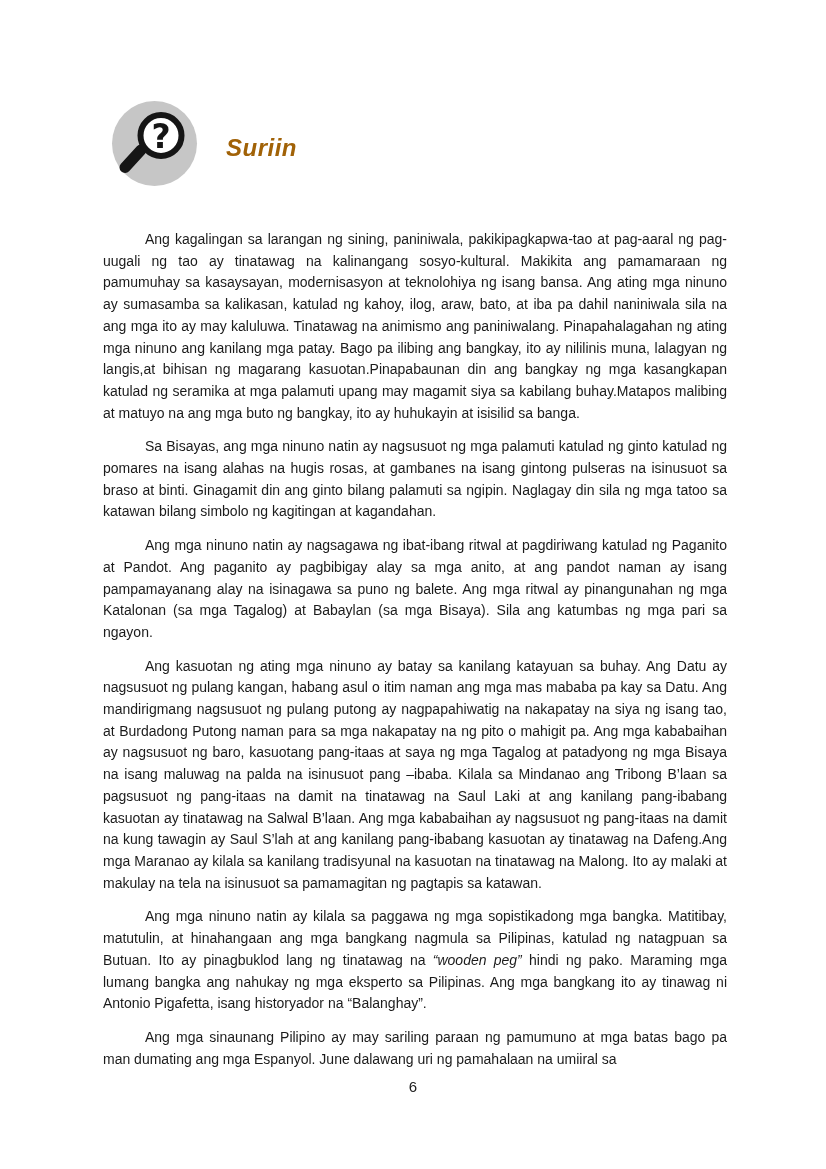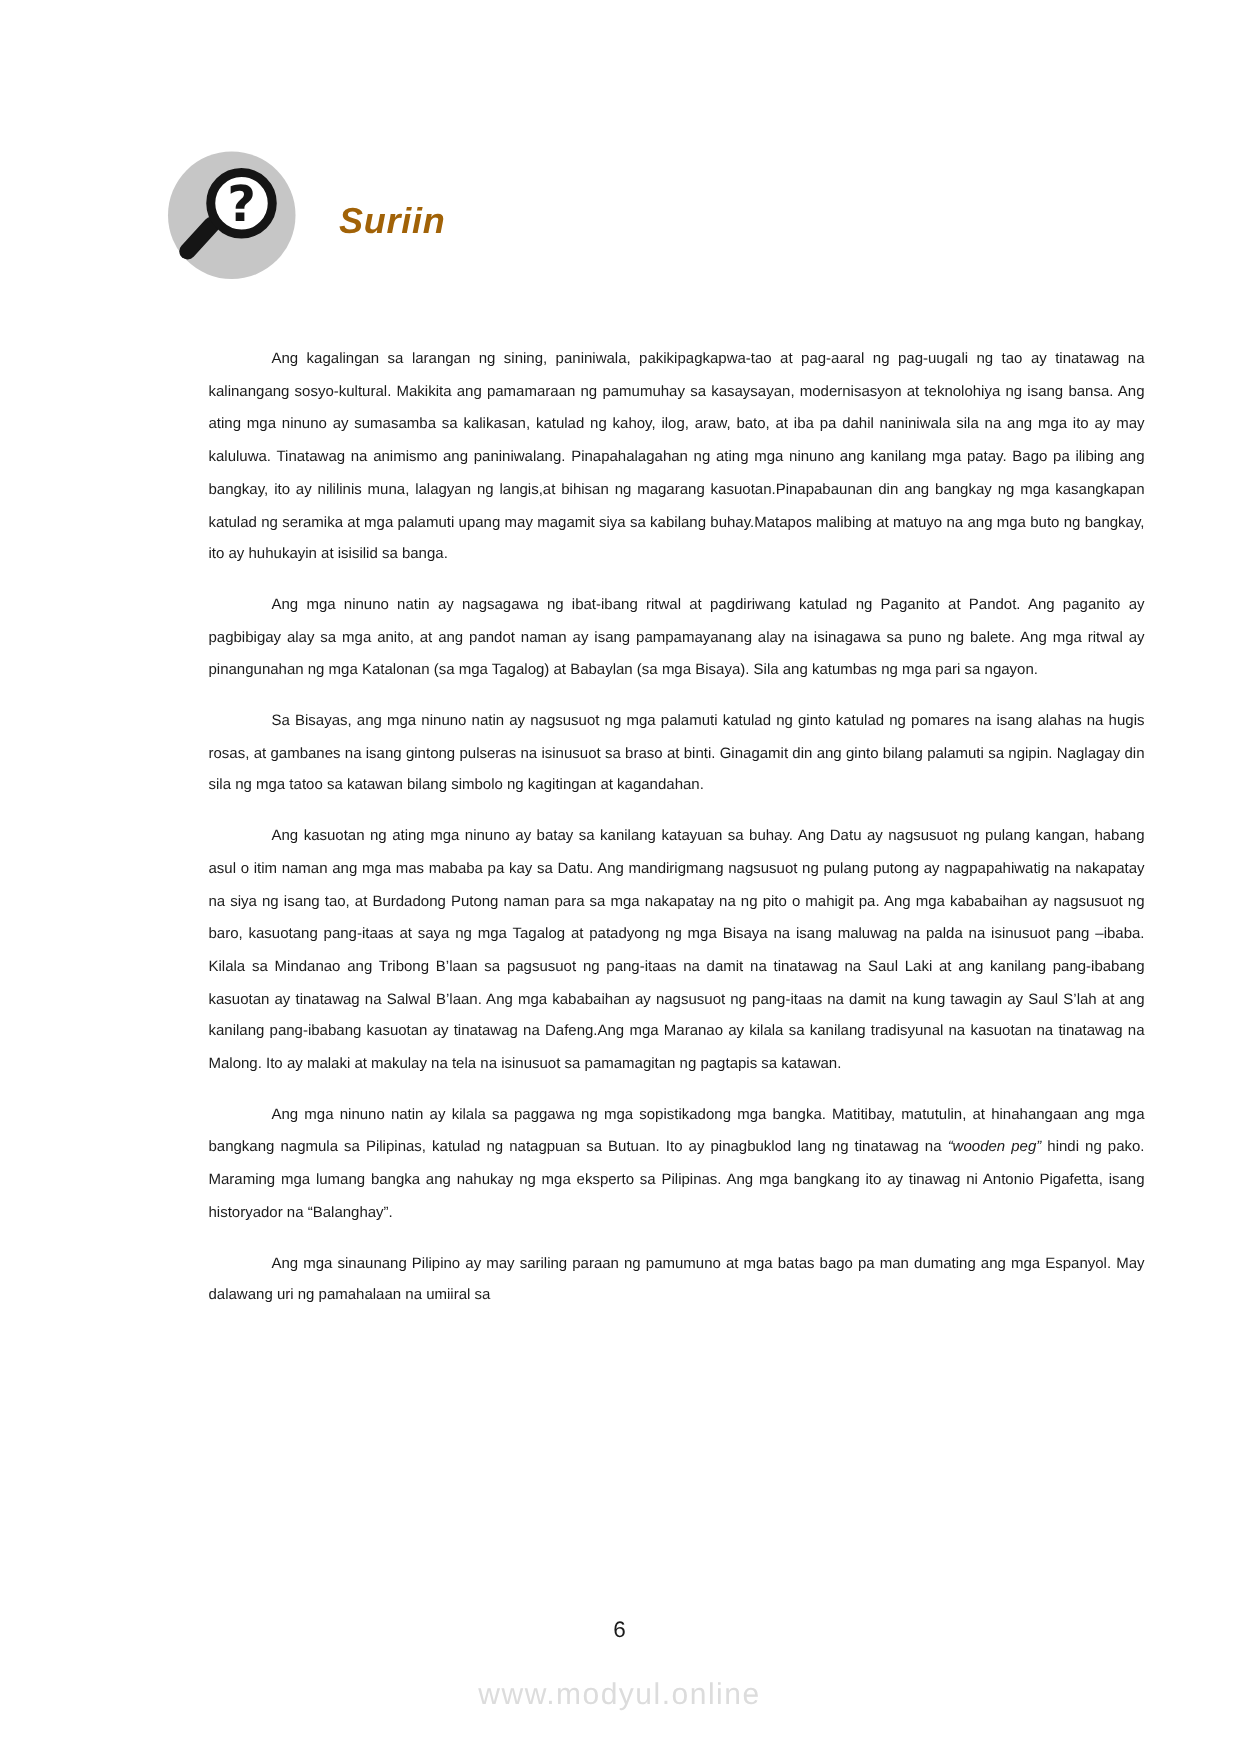--- a/index.html
+++ b/index.html
@@ -32,25 +32,24 @@
     font-weight: bold;
     font-style: italic;
     letter-spacing: 0.5px;
     color: #a16207;
   }
   .content {
     position: absolute;
     left: 103px;
     top: 229px;
     width: 624px;
-    font-size: 10px;
+    font-size: 14px;
     line-height: 21.7px;
     text-align: justify;
     color: #1b1b1b;
-    margin-left: 36px;
   }
   .content p {
     margin: 0 0 12px 0;
     text-indent: 42px;
   }
   .content p:last-child {
     margin-bottom: 0;
   }
   .italic-phrase {
   }
@@ -85,24 +84,23 @@
       <path d="M31 51 L15 68.5" stroke="#151515" stroke-width="11" stroke-linecap="round"></path>
       <circle cx="51" cy="36.5" r="20.5" fill="#ffffff" stroke="#151515" stroke-width="6"></circle>
       <text x="51" y="48.5" text-anchor="middle" font-family="'DejaVu Sans', sans-serif" font-size="33" font-weight="bold" fill="#151515">?</text>
     </svg>
   </span>
 
   <h1 class="section-title">Suriin</h1>
 
   <div class="content">
     <p>Ang kagalingan sa larangan ng sining, paniniwala, pakikipagkapwa-tao at pag-aaral ng pag-uugali ng tao ay tinatawag na kalinangang sosyo-kultural. Makikita ang pamamaraan ng pamumuhay sa kasaysayan, modernisasyon at teknolohiya ng isang bansa. Ang ating mga ninuno ay sumasamba sa kalikasan, katulad ng kahoy, ilog, araw, bato, at iba pa dahil naniniwala sila na ang mga ito ay may kaluluwa. Tinatawag na animismo ang paniniwalang. Pinapahalagahan ng ating mga ninuno ang kanilang mga patay. Bago pa ilibing ang bangkay, ito ay nililinis muna, lalagyan ng langis,at bihisan ng magarang kasuotan.Pinapabaunan din ang bangkay ng mga kasangkapan katulad ng seramika at mga palamuti upang may magamit siya sa kabilang buhay.Matapos malibing at matuyo na ang mga buto ng bangkay, ito ay huhukayin at isisilid sa banga.</p>
+    <p>Sa Bisayas, ang mga ninuno natin ay nagsusuot ng mga palamuti katulad ng ginto katulad ng pomares na isang alahas na hugis rosas, at gambanes na isang gintong pulseras na isinusuot sa braso at binti. Ginagamit din ang ginto bilang palamuti sa ngipin. Naglagay din sila ng mga tatoo sa katawan bilang simbolo ng kagitingan at kagandahan.</p>
     <p>Ang mga ninuno natin ay nagsagawa ng ibat-ibang ritwal at pagdiriwang katulad ng Paganito at Pandot. Ang paganito ay pagbibigay alay sa mga anito, at ang pandot naman ay isang pampamayanang alay na isinagawa sa puno ng balete. Ang mga ritwal ay pinangunahan ng mga Katalonan (sa mga Tagalog) at Babaylan (sa mga Bisaya). Sila ang katumbas ng mga pari sa ngayon.</p>
-    <p>Sa Bisayas, ang mga ninuno natin ay nagsusuot ng mga palamuti katulad ng ginto katulad ng pomares na isang alahas na hugis rosas, at gambanes na isang gintong pulseras na isinusuot sa braso at binti. Ginagamit din ang ginto bilang palamuti sa ngipin. Naglagay din sila ng mga tatoo sa katawan bilang simbolo ng kagitingan at kagandahan.</p>
     <p>Ang kasuotan ng ating mga ninuno ay batay sa kanilang katayuan sa buhay. Ang Datu ay nagsusuot ng pulang kangan, habang asul o itim naman ang mga mas mababa pa kay sa Datu. Ang mandirigmang nagsusuot ng pulang putong ay nagpapahiwatig na nakapatay na siya ng isang tao, at Burdadong Putong naman para sa mga nakapatay na ng pito o mahigit pa. Ang mga kababaihan ay nagsusuot ng baro, kasuotang pang-itaas at saya ng mga Tagalog at patadyong ng mga Bisaya na isang maluwag na palda na isinusuot pang –ibaba. Kilala sa Mindanao ang Tribong B’laan sa pagsusuot ng pang-itaas na damit na tinatawag na Saul Laki at ang kanilang pang-ibabang kasuotan ay tinatawag na Salwal B’laan. Ang mga kababaihan ay nagsusuot ng pang-itaas na damit na kung tawagin ay Saul S’lah at ang kanilang pang-ibabang kasuotan ay tinatawag na Dafeng.Ang mga Maranao ay kilala sa kanilang tradisyunal na kasuotan na tinatawag na Malong. Ito ay malaki at makulay na tela na isinusuot sa pamamagitan ng pagtapis sa katawan.</p>
     <p><span>Ang mga ninuno natin ay kilala sa paggawa ng mga sopistikadong mga bangka. Matitibay, matutulin, at hinahangaan ang mga bangkang nagmula sa Pilipinas, katulad ng natagpuan sa Butuan. Ito ay pinagbuklod lang ng tinatawag na </span><em class="italic-phrase">“wooden peg”</em><span> hindi ng pako. Maraming mga lumang bangka ang nahukay ng mga eksperto sa Pilipinas. Ang mga bangkang ito ay tinawag ni Antonio Pigafetta, isang historyador na “Balanghay”.</span></p>
-    <p>Ang mga sinaunang Pilipino ay may sariling paraan ng pamumuno at mga batas bago pa man dumating ang mga Espanyol. May dalawang uri ng pamahalaan na umiiral sa</p>
+    <p>Ang mga sinaunang Pilipino ay may sariling paraan ng pamumuno at mga batas bago pa man dumating ang mga Espanyol. June dalawang uri ng pamahalaan na umiiral sa</p>
   </div>
 
   <div class="page-number">6</div>
 
-  <div class="watermark">www.modyul.online</div>
 
 </div>
 
 </body></html>

